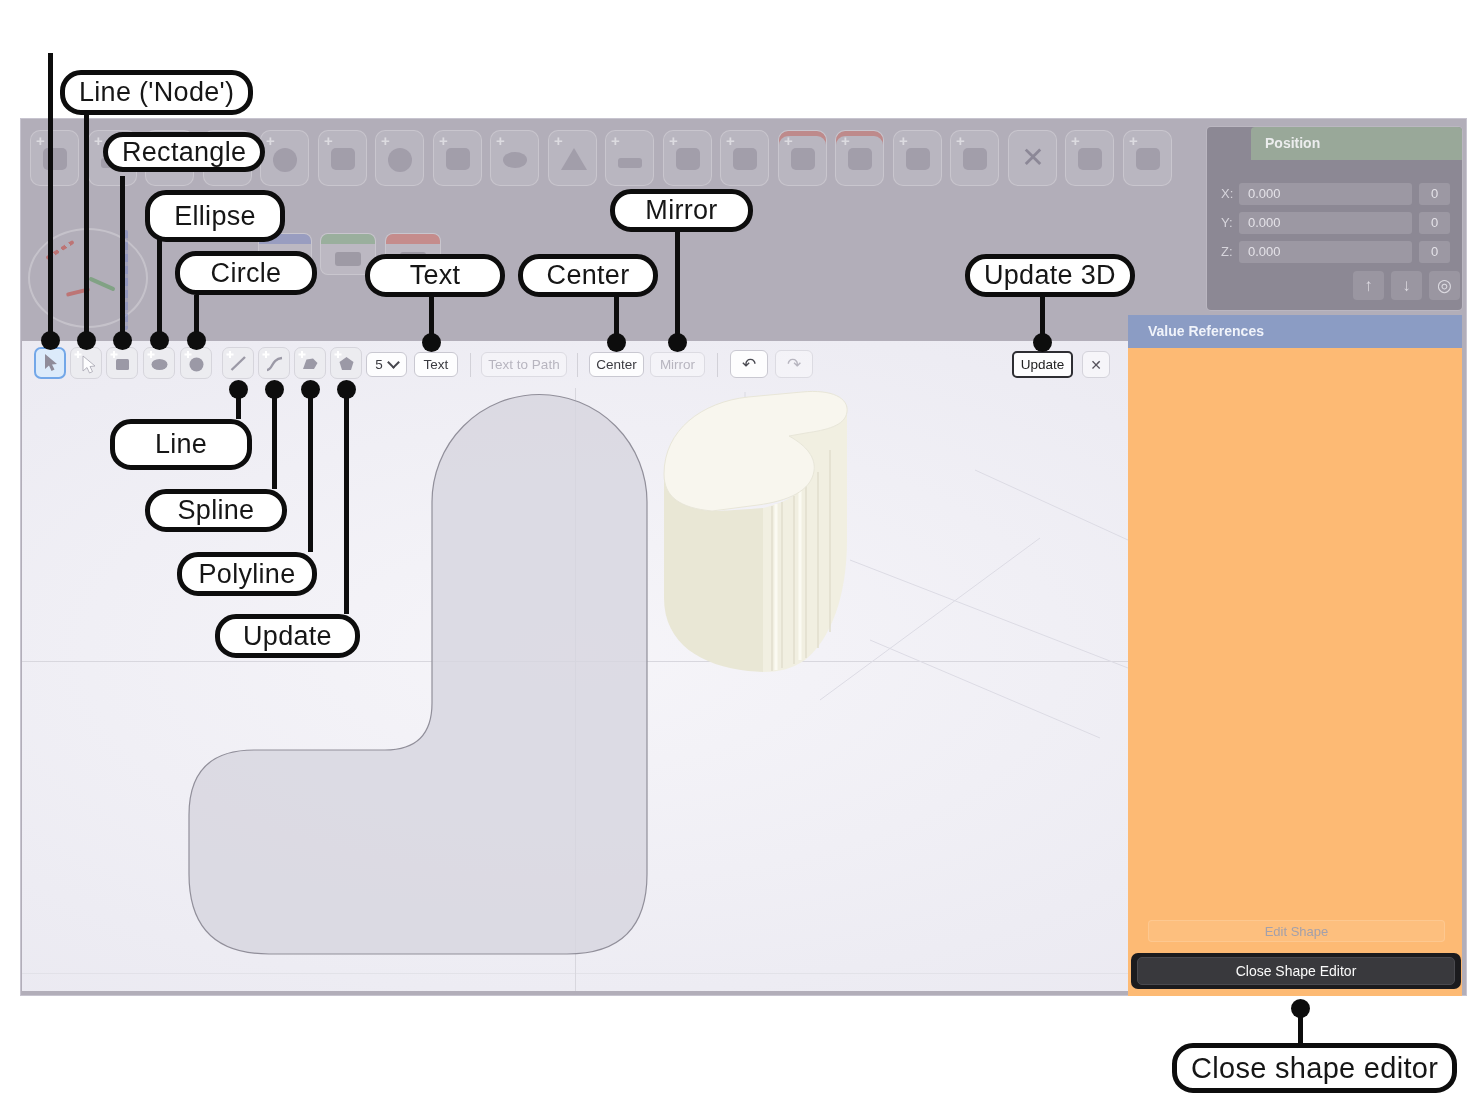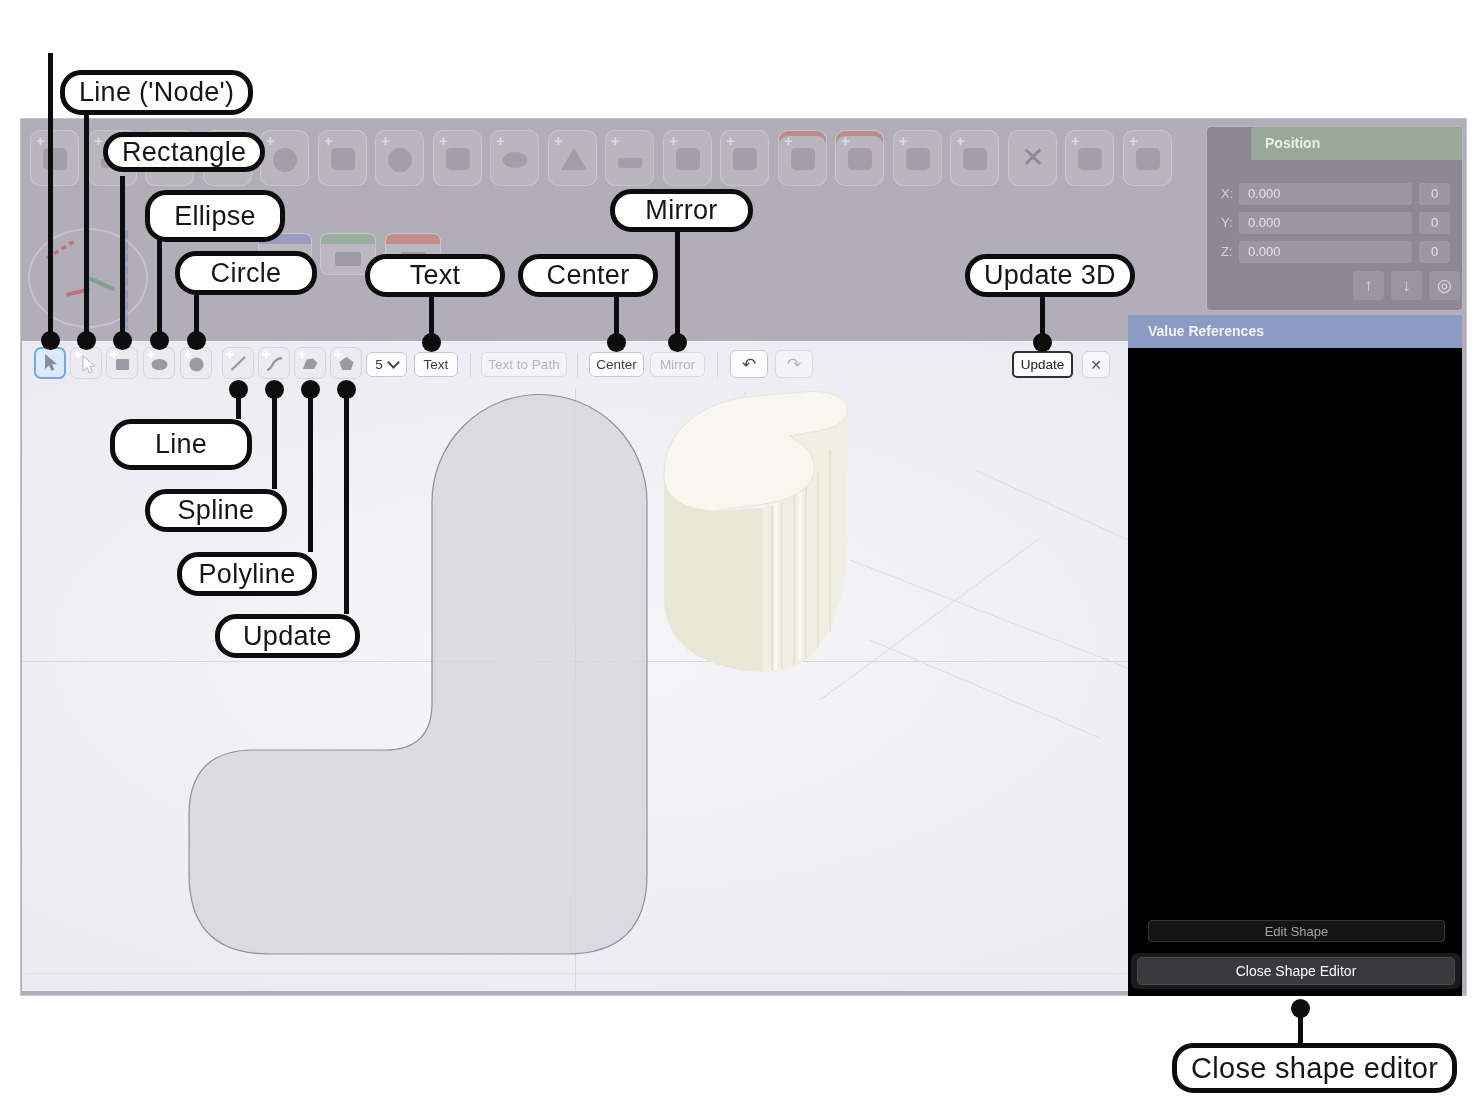--- a/index.html
+++ b/index.html
@@ -66,21 +66,21 @@
       border:1px solid #d6d5dc;box-sizing:border-box;display:flex;align-items:center;justify-content:center;z-index:8;}
   .tb.sel{background:#dcebfb;border:2px solid #73a7e8;}
   .btn{position:absolute;box-sizing:border-box;border-radius:6px;display:flex;align-items:center;
        justify-content:center;font-size:13.5px;background:#fdfdfe;border:1px solid #c9c8d1;color:#3a3a40;z-index:8;}
   .btn.ghost{background:rgba(255,255,255,.35);border-color:#dcdbe2;color:#b7b5bf;}
   .vsep{position:absolute;width:1px;height:24px;background:#d2d1d8;top:353px;z-index:8;}
   .chev{display:inline-block;width:7px;height:7px;border-right:2px solid #45454c;border-bottom:2px solid #45454c;
         transform:rotate(45deg);margin-left:6px;margin-top:-4px;}
 
   
-  .vrpanel{position:absolute;left:1128px;top:315px;width:334px;height:681px;background:#000000;z-index:6;}
+  .vrpanel{position:absolute;left:1128px;top:315px;width:334px;height:681px;background:#fdba74;z-index:6;}
   .vrhead{position:absolute;left:0;top:0;right:0;height:33px;background:#8b9cc4;color:#f0f3fa;
           font-size:14px;font-weight:bold;line-height:33px;padding-left:20px;box-sizing:border-box;}
   .vrcard{position:absolute;left:12px;width:314px;background:rgba(255,255,255,.06);border-radius:8px;}
   .vrtitle{position:absolute;left:15px;top:12px;font-size:14px;font-weight:bold;color:#bfbcc8;}
   .vrtitle .scalar{font-weight:normal;font-size:11.5px;color:#9d9aa6;margin-left:6px;}
   .vrlab{position:absolute;left:15px;font-size:13px;color:#a8a5b1;}
   .vrin{position:absolute;background:rgba(255,255,255,.09);border:1px solid rgba(255,255,255,.10);
         border-radius:4px;color:#c9c6d1;font-size:13px;box-sizing:border-box;padding-left:10px;}
   .ebtn{position:absolute;width:44px;height:44px;border-radius:8px;background:rgba(255,255,255,.10);
         box-sizing:border-box;display:flex;align-items:center;justify-content:center;}

